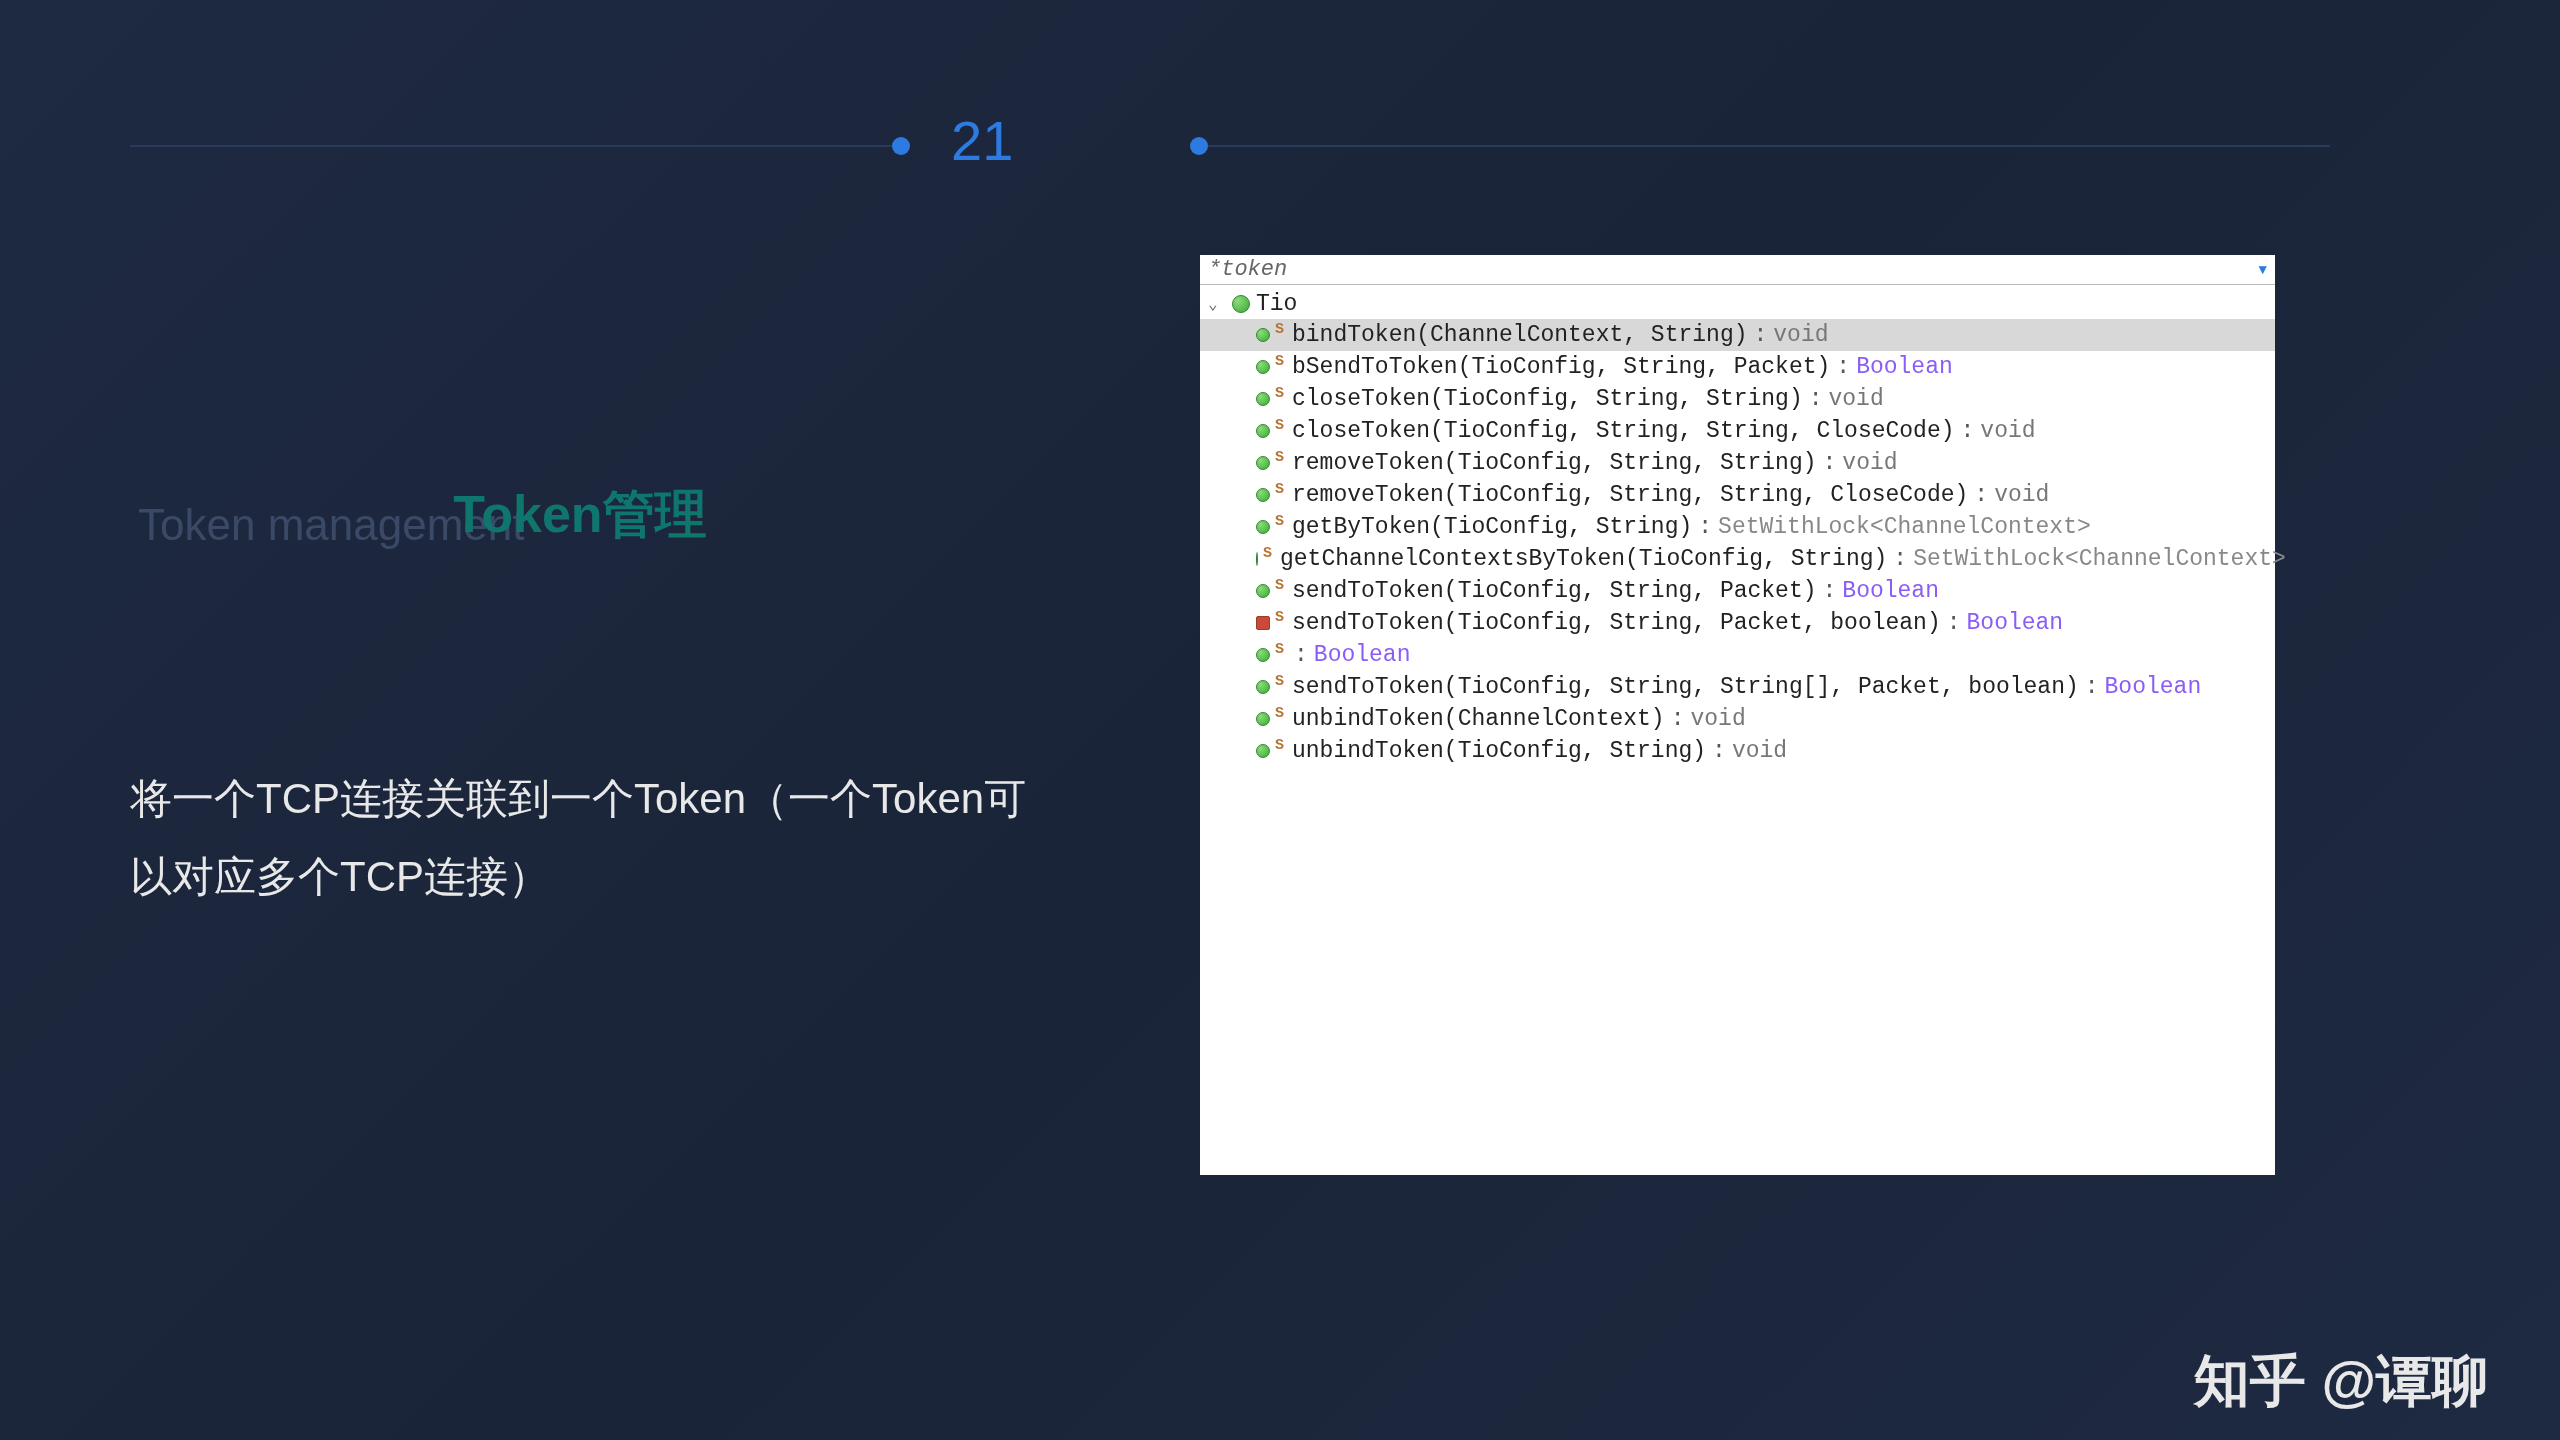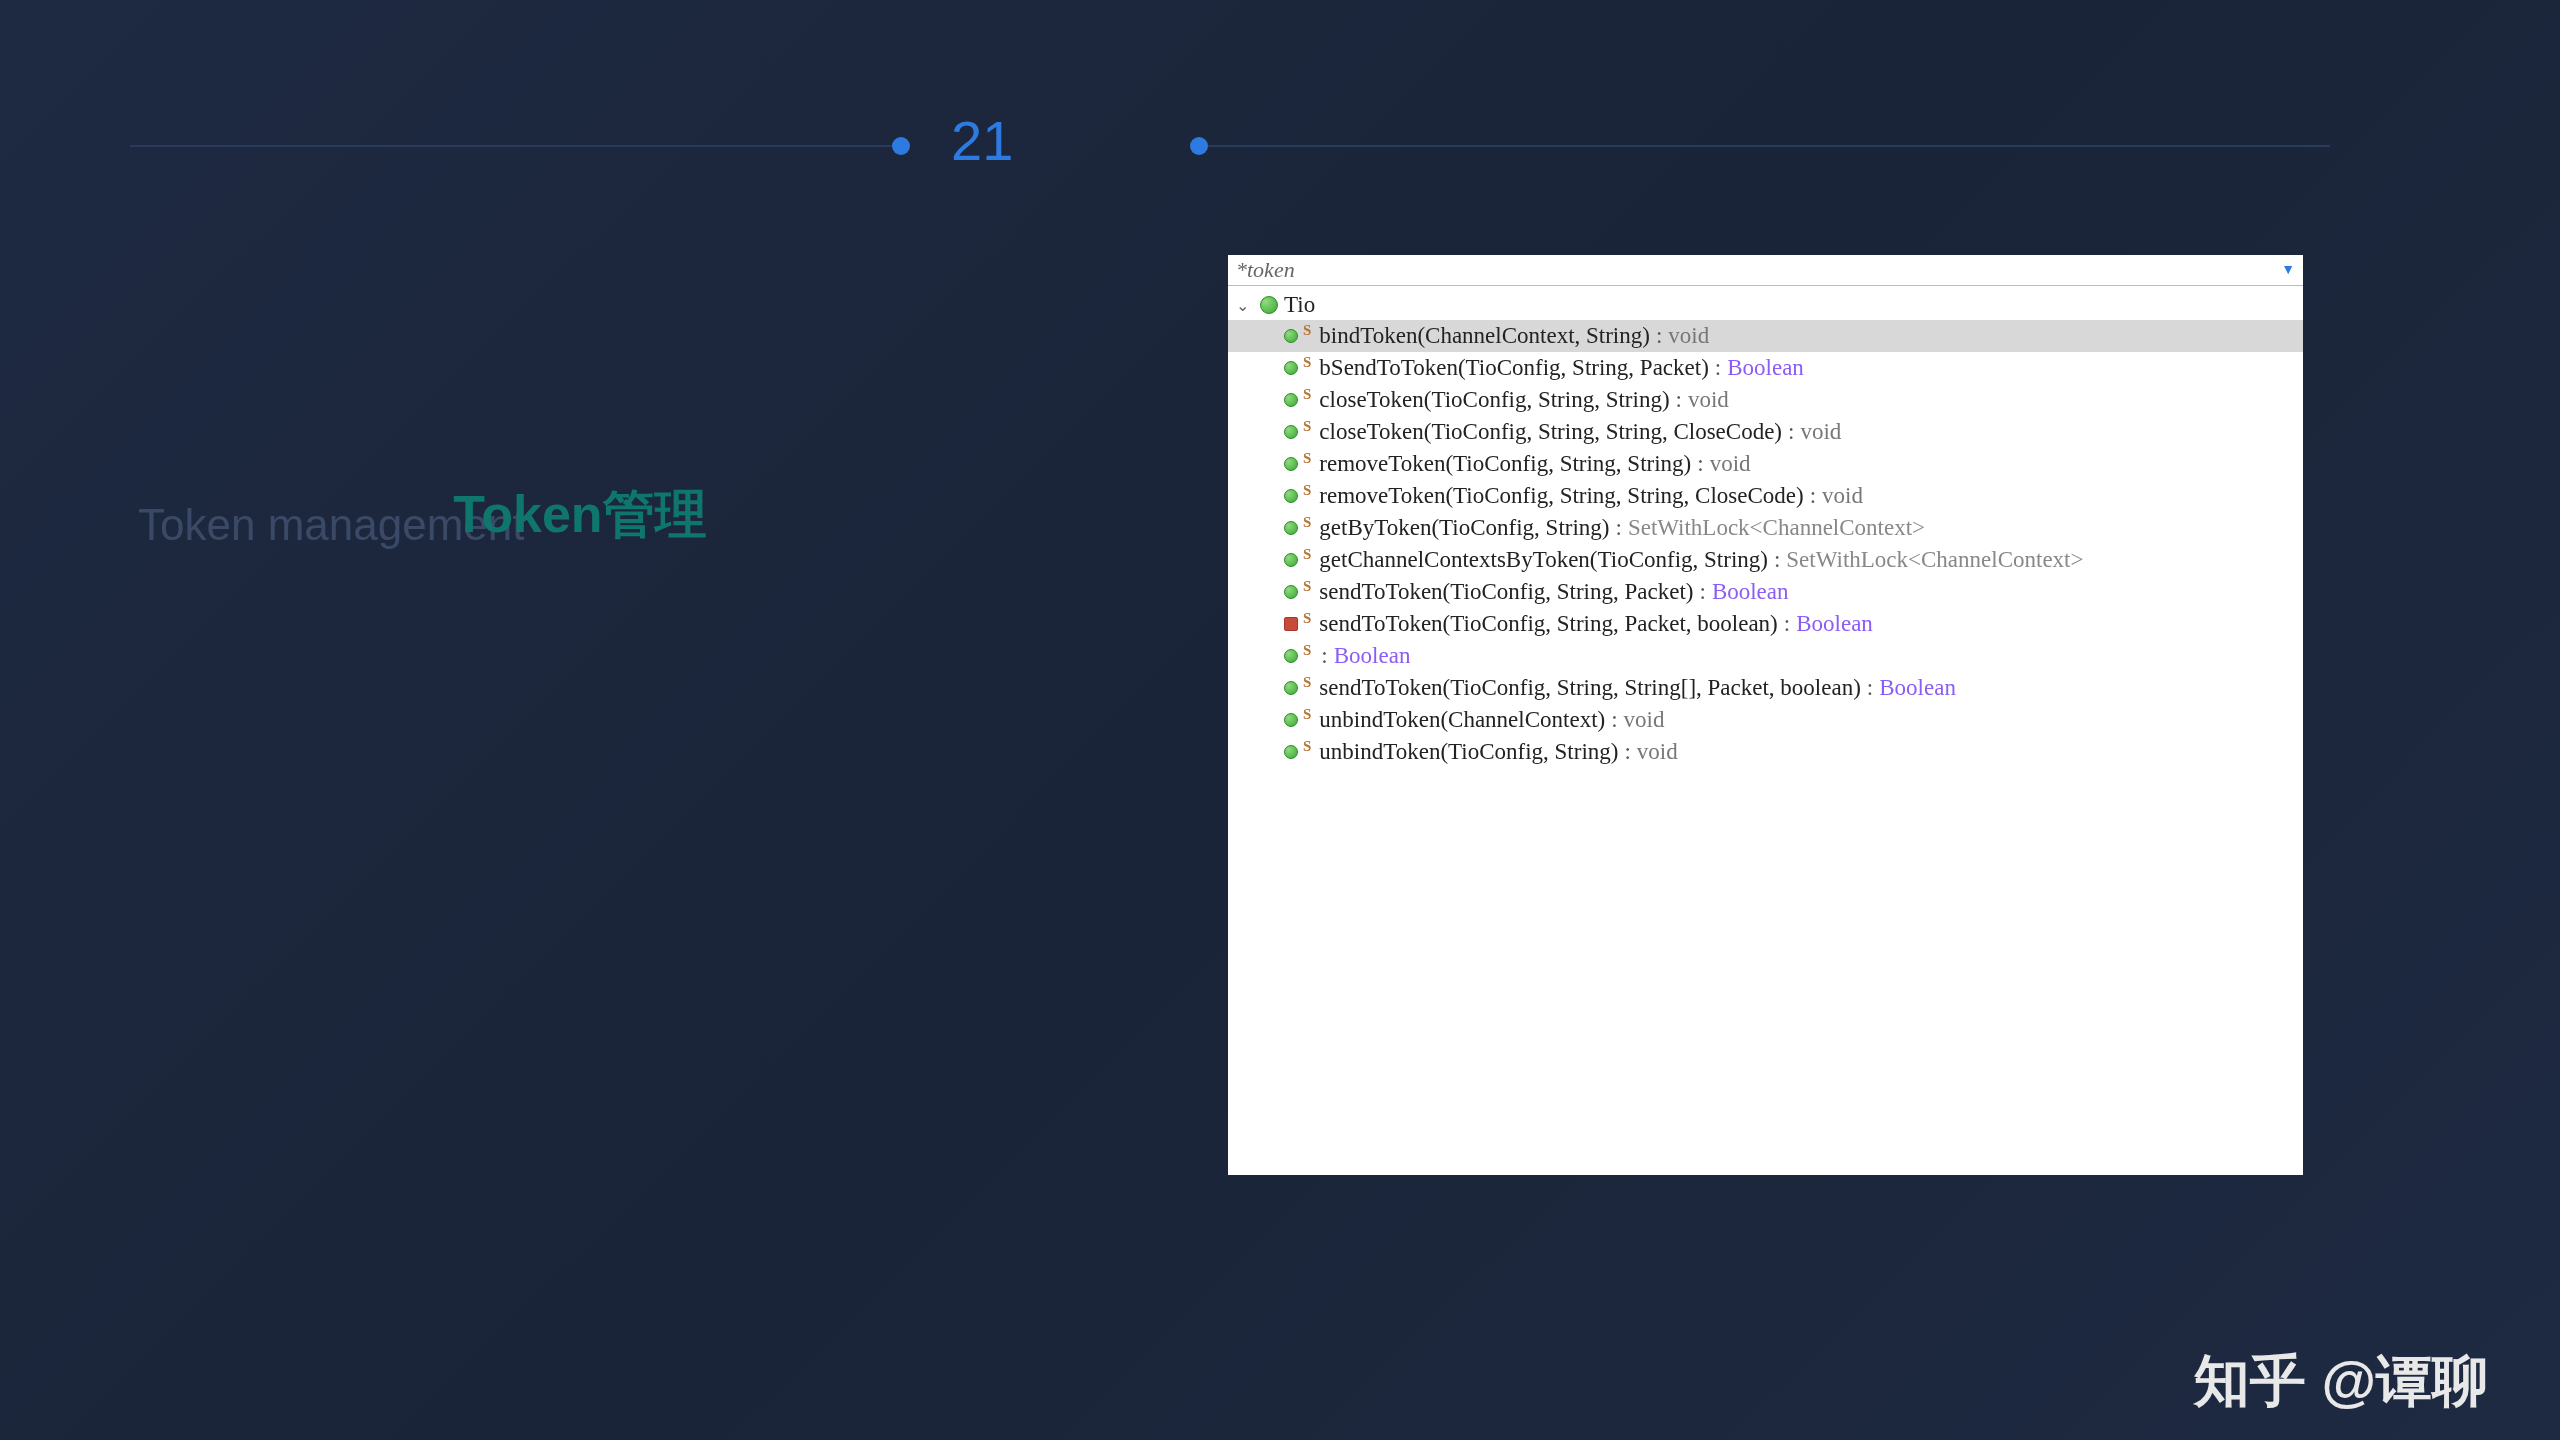--- a/index.html
+++ b/index.html
@@ -90,24 +90,23 @@
   color: #c8c8c8;
 }
 
 .code-panel {
   position: absolute;
   left: 1200px;
   top: 255px;
   width: 1075px;
   height: 920px;
   background: #ffffff;
-  font-family: Liberation Serif, serif;
+  font-family: Liberation Mono, monospace;
   font-size: 23px;
   color: #222;
-  margin-left: 28px;
 }
 .search-input {
   border-bottom: 1px solid #bbb;
   padding: 2px 8px;
   font-style: italic;
   color: #666;
   font-size: 22px;
   display: flex;
   justify-content: space-between;
   align-items: center;
@@ -184,20 +183,21 @@
 
 <div class="divider-line divider-left"></div>
 <div class="divider-line divider-right"></div>
 <div class="page-num">21</div>
 
 <div class="left-content">
   <div style="position:relative;text-align:center;">
     <div class="title-sub">Token management</div>
     <div class="title-main">Token管理</div>
   </div>
+  <div class="desc-main">将一个TCP连接关联到一个Token（一个Token可以对应多个TCP连接）</div>
 </div>
 
 <div class="code-panel">
   <div class="search-input">
     <span>*token</span>
     <span class="caret">▼</span>
   </div>
   <div class="class-row">
     <span class="expand">⌄</span>
     <span class="circle-green"></span>

